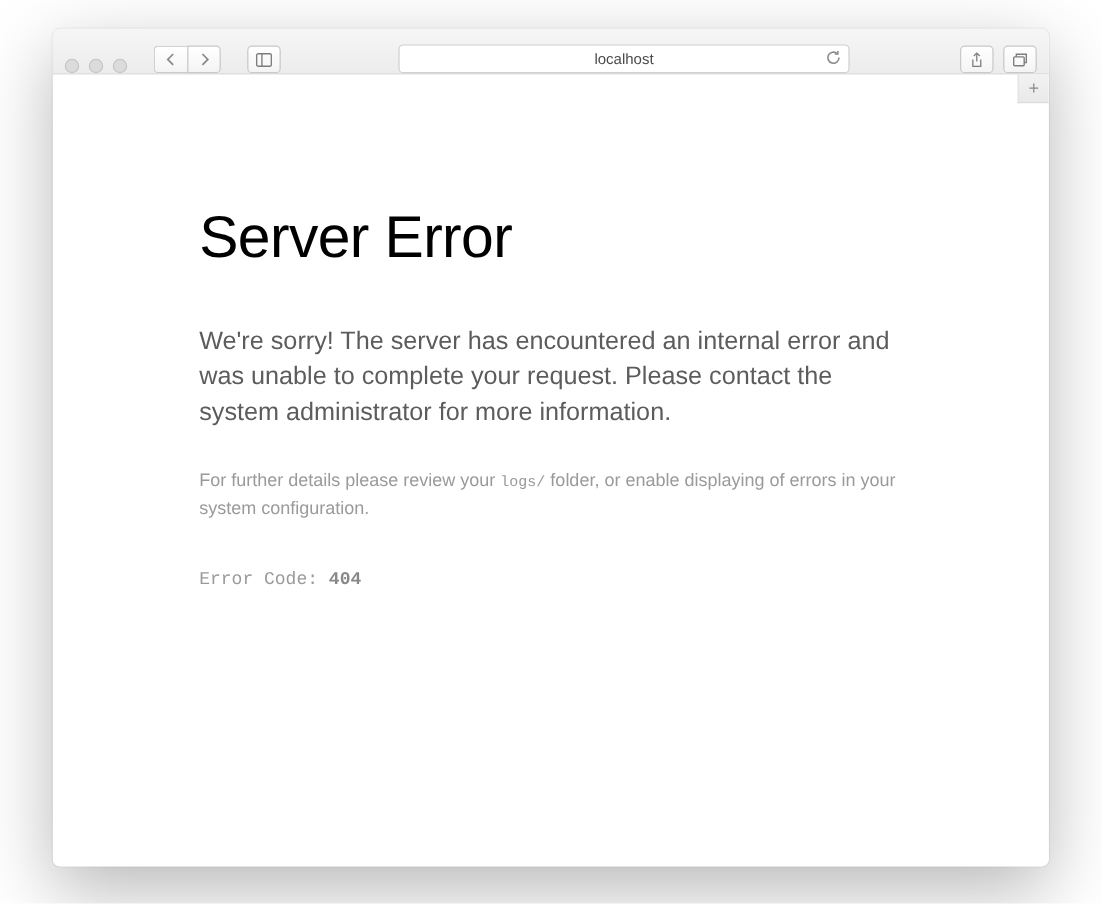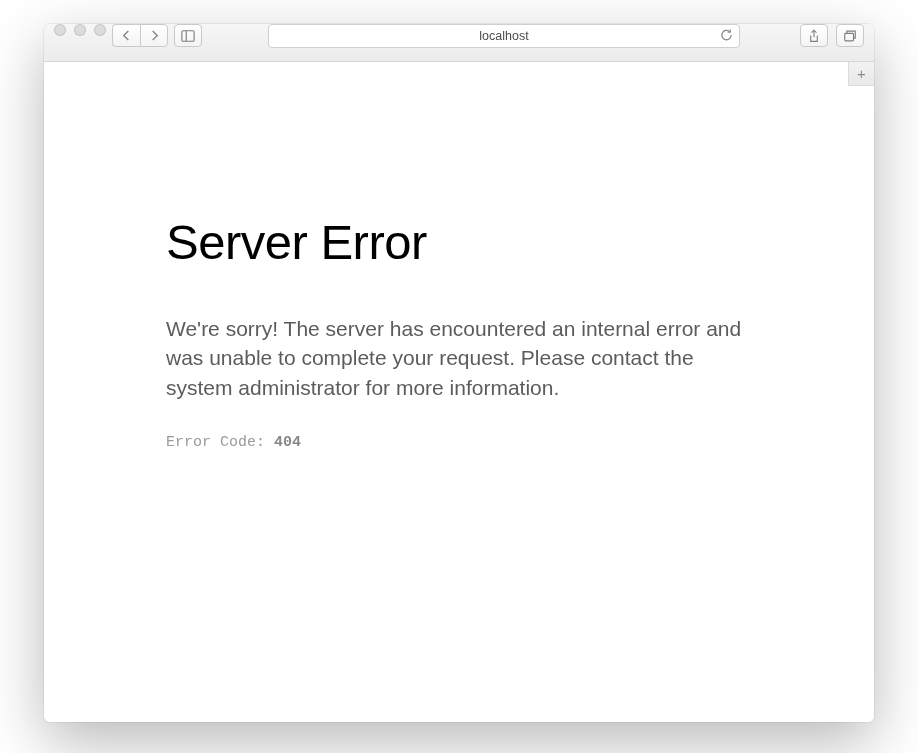--- a/index.html
+++ b/index.html
@@ -29,23 +29,23 @@
       display: flex;
       flex-direction: column;
     }
 
     
     .toolbar {
       height: 38px;
       background: linear-gradient(to bottom, #f6f6f6 0%, #ececec 100%);
       border-bottom: 1px solid #d7d7d7;
       display: flex;
-      align-items: flex-start;
+      align-items: flex-end;
       padding: 0 10px;
-      gap: 0;
+      gap: 16px;
       position: relative;
     }
 
     .traffic-lights {
       display: flex;
       gap: 8px;
       margin-right: 6px;
     }
 
     .traffic-light {
@@ -187,21 +187,20 @@
     }
 
     .error-title {
       font-size: 49px;
       font-weight: 400;
       color: #000;
       letter-spacing: -0.5px;
       font-family: "Helvetica Neue", Helvetica, Arial, sans-serif;
       line-height: 1.1;
       margin-bottom: 44px;
-      margin-top: 44px;
     }
 
     .error-message {
       font-size: 21px;
       font-weight: 300;
       color: #5c5c5c;
       line-height: 1.4;
       font-family: "Helvetica Neue", Helvetica, Arial, sans-serif;
       margin-bottom: 32px;
     }
@@ -299,19 +298,22 @@
 
   <div class="new-tab-strip">
     <span>+</span>
   </div>
 
   <div class="content">
     <h1 class="error-title">Server Error</h1>
 
     <p class="error-message">We're sorry! The server has encountered an internal error and was unable to complete your request. Please contact the system administrator for more information.</p>
 
+    <p class="error-details">
+      <span>For further details please review your </span><span class="monospace">logs/</span><span> folder, or enable displaying of errors in your system configuration.</span>
+    </p>
 
     <p class="error-code-line">
       <span>Error Code: </span><span class="code-value">404</span>
     </p>
   </div>
 
 </div>
 
 </body></html>

